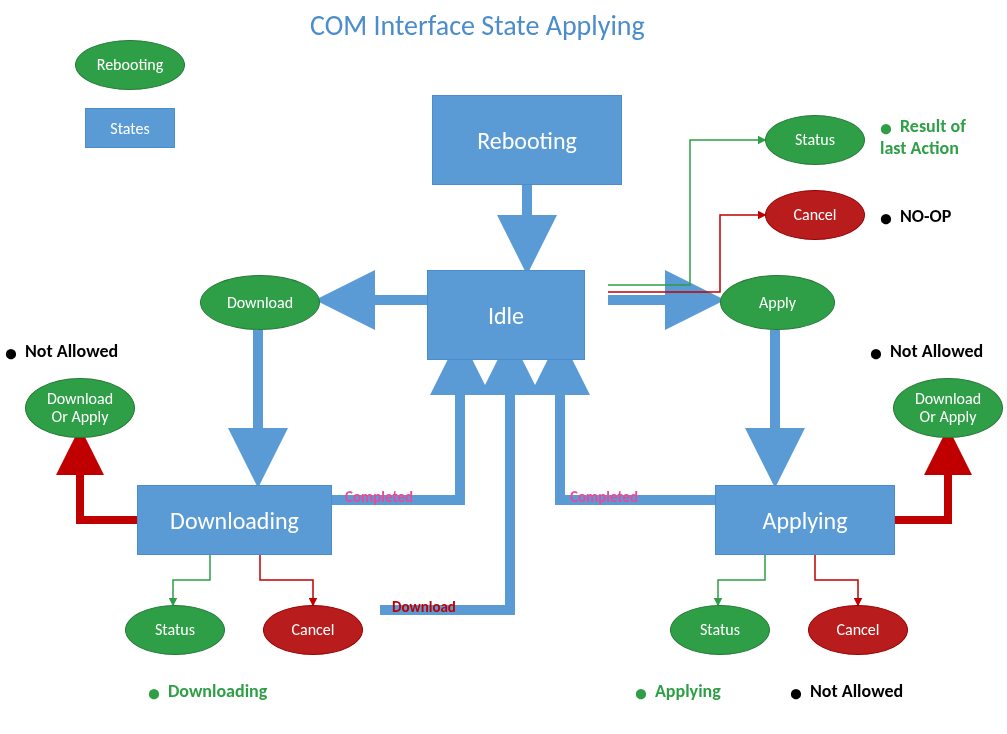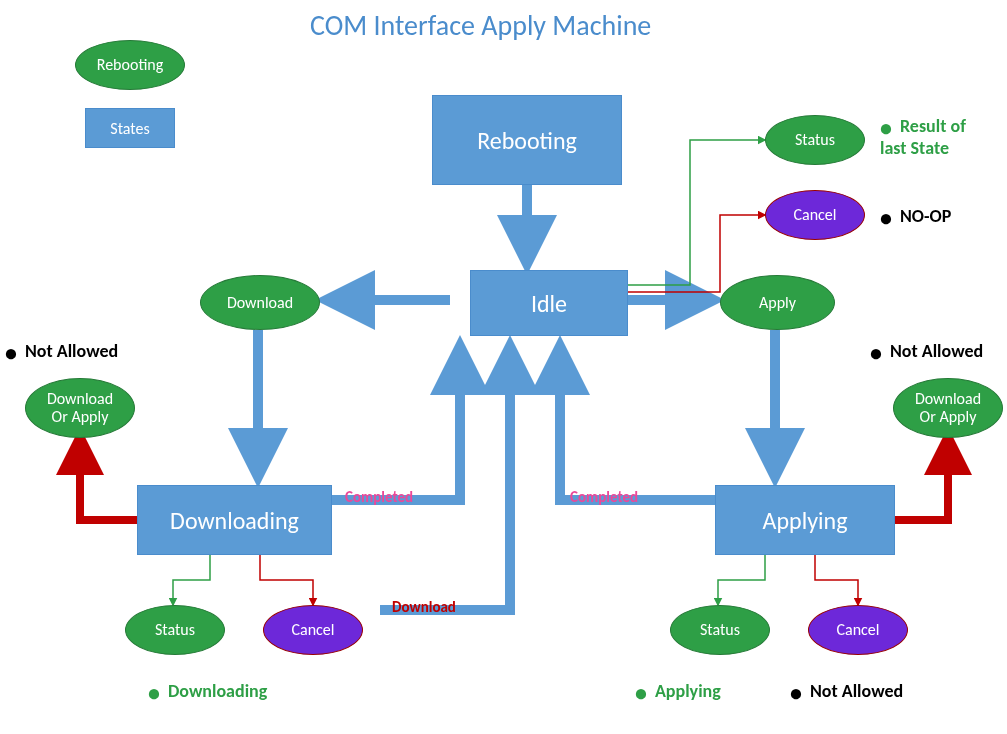--- a/index.html
+++ b/index.html
@@ -2,21 +2,21 @@
 <html><head>
 <meta charset="utf-8">
 <style>
   * { box-sizing: border-box; margin: 0; padding: 0; }
   body { font-family: Calibri, Arial, sans-serif; width: 1007px; height: 734px; position: relative; background: #fff; }
   .title { position: absolute; color: #4a8ccc; font-size: 28px; font-weight: 400; }
   .state { position: absolute; background: #5b9bd5; color: #fff; display: flex; align-items: center; justify-content: center; font-size: 24px; border: 1px solid #4a8ccc; }
   .state.small { font-size: 16px; }
   .cmd { position: absolute; border-radius: 50%; display: flex; align-items: center; justify-content: center; color: #fff; font-size: 16px; text-align: center; line-height: 1.1; }
   .cmd.green { background: #2e9f46; border: 1px solid #267a38; }
-  .cmd.red { background: #6d28d9; border: 1px solid #900; }
+  .cmd.red { background: #b91c1c; border: 1px solid #900; }
   .bullet { position: absolute; font-size: 18px; font-weight: bold; }
   .bullet.green { color: #2e9f46; }
   .bullet.red { color: #000000; }
   .bullet .dot { font-size: 24px; line-height: 0; vertical-align: middle; margin-right: 8px; }
   .label { position: absolute; color: #ec4899; font-size: 15px; font-weight: bold; }
   .label.red { color: #c00000; }
   svg.arrows { position: absolute; top: 0; left: 0; width: 1007px; height: 734px; pointer-events: none; }
 </style>
 </head>
 <body>
@@ -60,27 +60,27 @@
 
   <path d="M210 555 L210 580 L173 580 L173 605" fill="none" stroke="#2e9f46" stroke-width="1.5" marker-end="url(#ag)"></path>
 
   <path d="M260 555 L260 580 L313 580 L313 605" fill="none" stroke="#c00000" stroke-width="1.5" marker-end="url(#ar)"></path>
 
   <path d="M765 555 L765 580 L718 580 L718 605" fill="none" stroke="#2e9f46" stroke-width="1.5" marker-end="url(#ag)"></path>
 
   <path d="M815 555 L815 580 L858 580 L858 605" fill="none" stroke="#c00000" stroke-width="1.5" marker-end="url(#ar)"></path>
 </svg>
 
-<div class="title" style="left:310px; top:8px;">COM Interface Apply Machine</div>
+<div class="title" style="left:310px; top:8px;">COM Interface State Applying</div>
 
 <div class="cmd green" style="left:75px; top:40px; width:110px; height:50px;">Rebooting</div>
 <div class="state small" style="left:85px; top:108px; width:90px; height:40px;">States</div>
 
 <div class="state" style="left:432px; top:95px; width:190px; height:90px;">Rebooting</div>
-<div class="state" style="left:470px; top:270px; width:158px; height:66px;text-align:right;">Idle</div>
+<div class="state" style="left:427px; top:270px; width:158px; height:90px;text-align:right;">Idle</div>
 <div class="state" style="left:137px; top:485px; width:195px; height:70px;">Downloading</div>
 <div class="state" style="left:715px; top:485px; width:180px; height:70px;">Applying</div>
 
 <div class="cmd green" style="left:200px; top:275px; width:120px; height:55px;">Download</div>
 <div class="cmd green" style="left:720px; top:275px; width:115px; height:55px;">Apply</div>
 
 <div class="cmd green" style="left:765px; top:115px; width:100px; height:50px;">Status</div>
 <div class="cmd red" style="left:765px; top:190px; width:100px; height:50px;">Cancel</div>
 
 <div class="cmd green" style="left:25px; top:378px; width:110px; height:60px; white-space:pre-line;">Download
@@ -88,21 +88,21 @@
 <div class="cmd green" style="left:893px; top:378px; width:110px; height:60px; white-space:pre-line;">Download
 Or Apply</div>
 
 <div class="cmd green" style="left:125px; top:605px; width:100px; height:50px;">Status</div>
 <div class="cmd red" style="left:263px; top:605px; width:100px; height:50px;">Cancel</div>
 
 <div class="cmd green" style="left:670px; top:605px; width:100px; height:50px;">Status</div>
 <div class="cmd red" style="left:808px; top:605px; width:100px; height:50px;">Cancel</div>
 
 <div class="bullet green" style="left:880px; top:115px; white-space:pre-line;"><span class="dot">•</span><span>Result of
-last State</span></div>
+last Action</span></div>
 <div class="bullet red" style="left:880px; top:205px;"><span class="dot">•</span><span>NO-OP</span></div>
 <div class="bullet red" style="left:5px; top:340px;"><span class="dot">•</span><span>Not Allowed</span></div>
 <div class="bullet red" style="left:870px; top:340px;"><span class="dot">•</span><span>Not Allowed</span></div>
 <div class="bullet green" style="left:148px; top:680px;"><span class="dot">•</span><span>Downloading</span></div>
 <div class="bullet green" style="left:635px; top:680px;"><span class="dot">•</span><span>Applying</span></div>
 <div class="bullet red" style="left:790px; top:680px;"><span class="dot">•</span><span>Not Allowed</span></div>
 
 <div class="label" style="left:345px; top:488px;">Completed</div>
 <div class="label" style="left:570px; top:488px;">Completed</div>
 <div class="label red" style="left:392px; top:598px;">Download</div>

